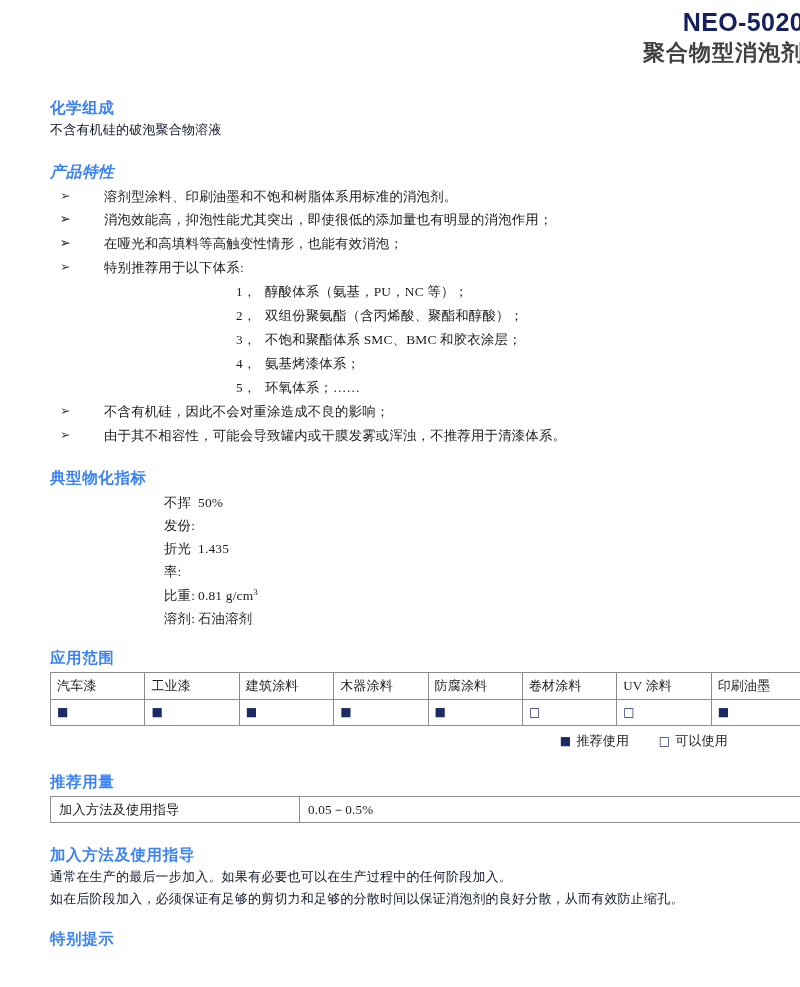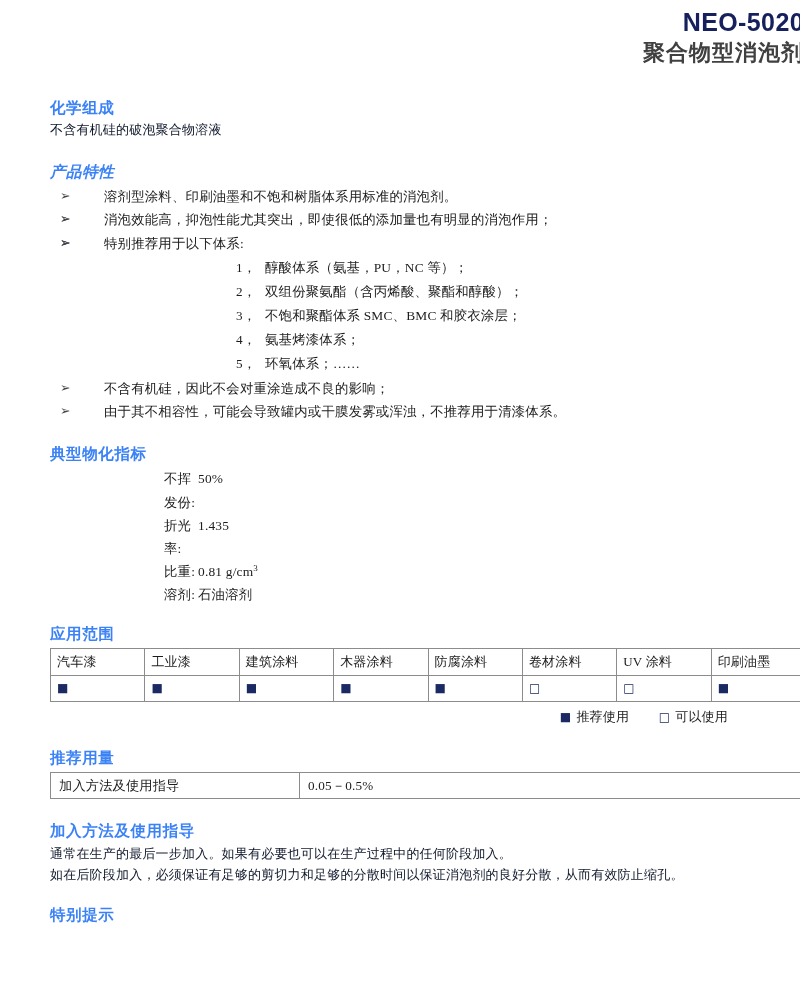--- a/index.html
+++ b/index.html
@@ -214,21 +214,21 @@
 
   <div class="section-title sec-chem">化学组成</div>
   <p class="body-line">不含有机硅的破泡聚合物溶液</p>
 
   <div class="section-title sec-feat">产品特性</div>
   <ul class="arrow-list">
     <li><span class="bullet-glyph">➢</span><span>溶剂型涂料、印刷油墨和不饱和树脂体系用标准的消泡剂。</span></li>
     <li><span class="bullet-glyph">➢</span></li>
     <li><span class="bullet-glyph">➢</span><span>消泡效能高，抑泡性能尤其突出，即使很低的添加量也有明显的消泡作用；</span></li>
     <li><span class="bullet-glyph">➢</span></li>
-    <li><span class="bullet-glyph">➢</span></li>
+    <li><span class="bullet-glyph">➢</span><span>在哑光和高填料等高触变性情形，也能有效消泡；</span></li>
     <li><span class="bullet-glyph">➢</span><span>特别推荐用于以下体系:</span></li>
   </ul>
 
   <ol class="num-list">
     <li><span class="num-marker">1，</span><span>醇酸体系（氨基，PU，NC 等）；</span></li>
     <li><span class="num-marker">2，</span><span>双组份聚氨酯（含丙烯酸、聚酯和醇酸）；</span></li>
     <li><span class="num-marker">3，</span><span>不饱和聚酯体系 SMC、BMC 和胶衣涂层；</span></li>
     <li><span class="num-marker">4，</span><span>氨基烤漆体系；</span></li>
     <li><span class="num-marker">5，</span><span>环氧体系；……</span></li>
   </ol>

